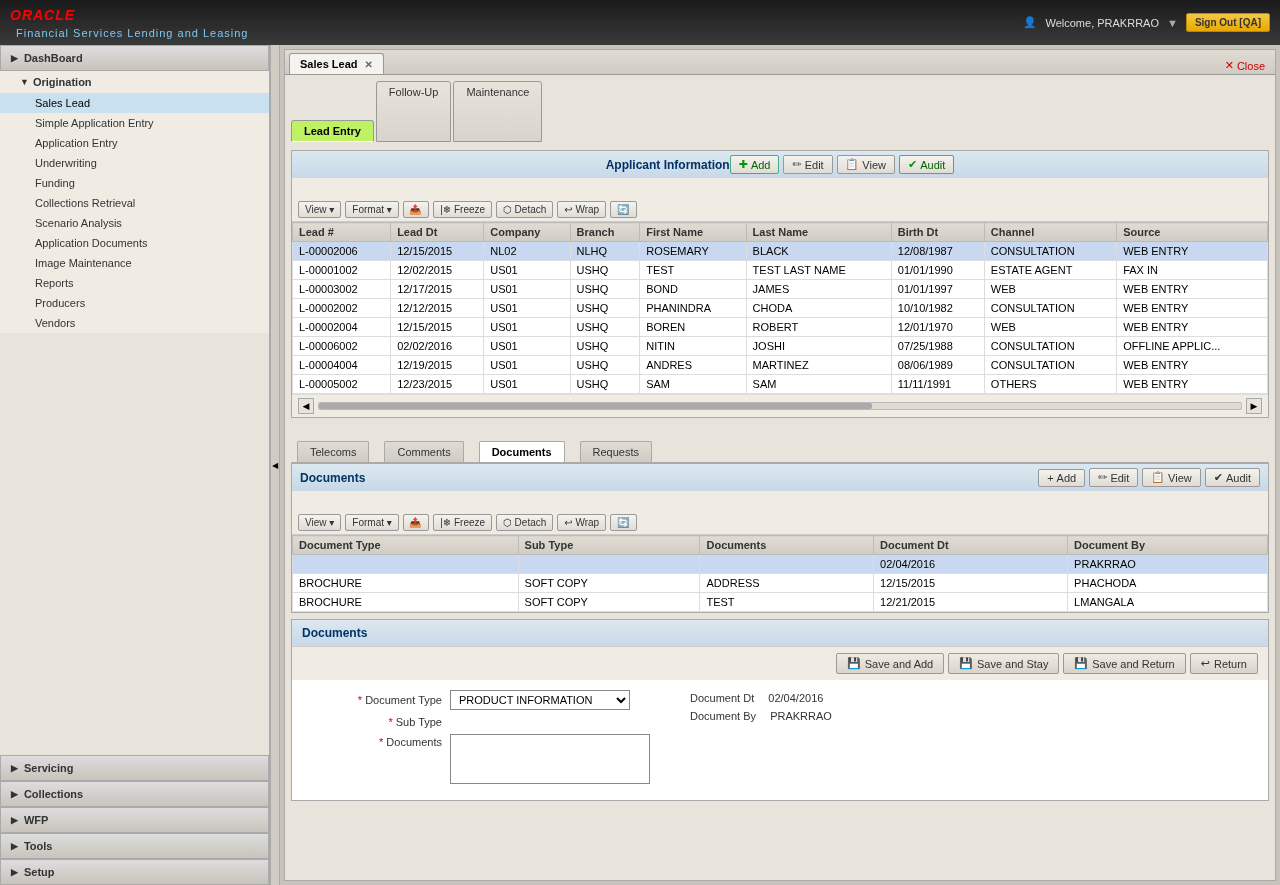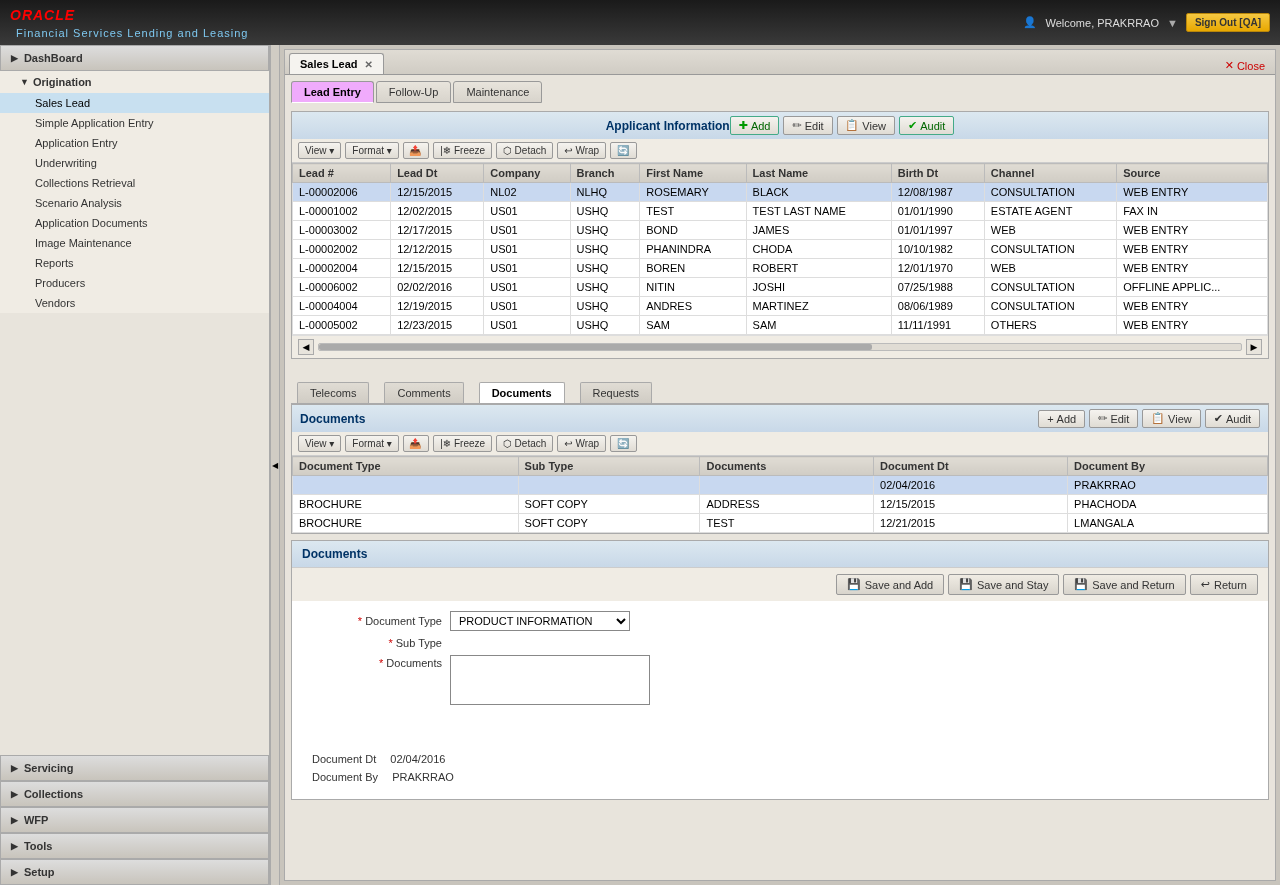--- a/index.html
+++ b/index.html
@@ -135,24 +135,25 @@
     }
     .sub-tab {
       background: linear-gradient(to bottom, #e8e4dc, #d8d4cc);
       border: 1px solid #999;
       padding: 4px 12px;
       cursor: pointer;
       border-radius: 3px 3px 0 0;
       color: #333;
     }
     .sub-tab.active {
-      background: #f0abfc;
+      background: #bef264;
       font-weight: bold;
       color: #000;
       border-bottom: 1px solid #fff;
+      margin-top: 39px;
     }
 
     
     .section {
       background: #fff;
       border: 1px solid #aaa;
       margin-bottom: 6px;
     }
     .section-header {
       background: linear-gradient(to bottom, #dce8f0, #c8d8e8);
@@ -188,20 +189,21 @@
       background: linear-gradient(to bottom, #f5f3ef, #e0dcd4);
       border: 1px solid #999;
       padding: 2px 6px;
       cursor: pointer;
       border-radius: 2px;
       color: #333;
       font-size: 10px;
       display: flex;
       align-items: center;
       gap: 2px;
+      margin-top: 20px;
     }
 
     
     .data-table { width: 100%; border-collapse: collapse; font-size: 11px; }
     .data-table th {
       background: linear-gradient(to bottom, #e0dcd4, #d0ccc4);
       border: 1px solid #bbb;
       padding: 3px 6px;
       text-align: left;
       font-weight: bold;
@@ -371,20 +373,21 @@
 
     <div class="sidebar-group">
       <div class="sidebar-group-header">
         <span class="arrow">▼</span>
         <span>Origination</span>
       </div>
       <div class="sidebar-item active">Sales Lead</div>
       <div class="sidebar-item">Simple Application Entry</div>
       <div class="sidebar-item">Application Entry</div>
       <div class="sidebar-item">Underwriting</div>
+      <div class="sidebar-item">Funding</div>
       <div class="sidebar-item">Collections Retrieval</div>
       <div class="sidebar-item">Scenario Analysis</div>
       <div class="sidebar-item">Application Documents</div>
       <div class="sidebar-item">Image Maintenance</div>
       <div class="sidebar-item">Reports</div>
       <div class="sidebar-item">Producers</div>
       <div class="sidebar-item">Vendors</div>
     </div>
 
     <div style="flex:1; background:#e8e4dc; min-height:400px;"></div>
@@ -684,21 +687,21 @@
               <span>💾</span>
               <span>Save and Return</span>
             </button>
             <button class="action-btn">
               <span>↩</span>
               <span>Return</span>
             </button>
           </div>
 
           <div class="documents-form">
-            <div style="display:flex; gap:40px;flex-direction:column;">
+            <div style="display:flex; gap:40px;">
               <div>
 
                 <div class="form-row">
                   <label class="form-label">
                     <span style="color:#c00;">*</span> Document Type
                   </label>
                   <div style="display:flex; align-items:center; gap:4px;">
                     <select class="form-select">
                       <option>PRODUCT INFORMATION</option>
                     </select>

